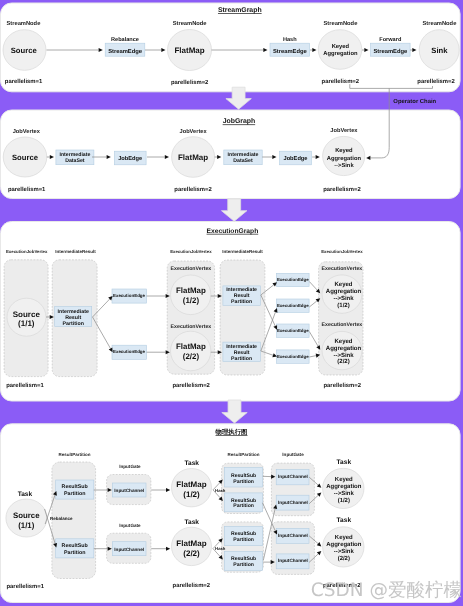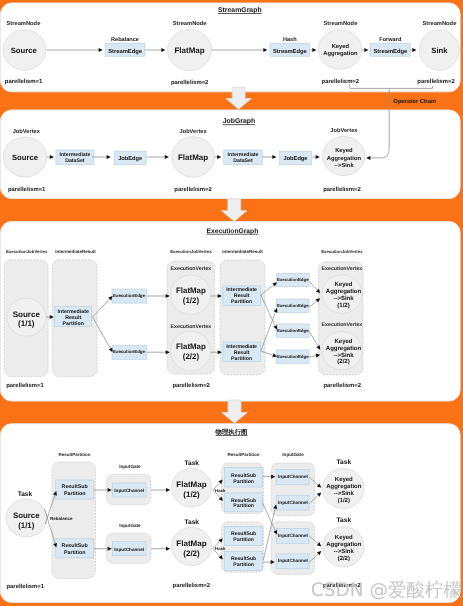--- a/index.html
+++ b/index.html
@@ -1,19 +1,19 @@
 <!DOCTYPE html>
 <html><head>
 <meta charset="utf-8">
 <title>Flink Graph Transformation</title>
 <style>
   html,body{margin:0;padding:0;background:#ffffff;}
   body{width:463px;height:606px;overflow:hidden;
        font-family:"Liberation Sans","DejaVu Sans",sans-serif;}
-  #root{position:relative;width:463px;height:606px;background:#f97316;overflow:hidden;
+  #root{position:relative;width:463px;height:606px;background:#8b5cf6;overflow:hidden;
        transform:translateZ(0);will-change:transform;}
   svg#diagram{position:absolute;left:0;top:0;width:463px;height:606px;display:block;
        shape-rendering:geometricPrecision;transform:translateZ(0);}
   #diagram text{font-family:"Liberation Sans","DejaVu Sans",sans-serif;fill:#1a1a1a;
        font-weight:bold;-webkit-font-smoothing:antialiased;
        text-rendering:geometricPrecision;}
   .panel{fill:#ffffff;stroke:#e8e8e8;stroke-width:1;}
   #diagram .ptitle{fill:#151515;text-decoration:underline;}
   #diagram .glabel{fill:#262626;}
   #diagram .plabel{fill:#151515;}

